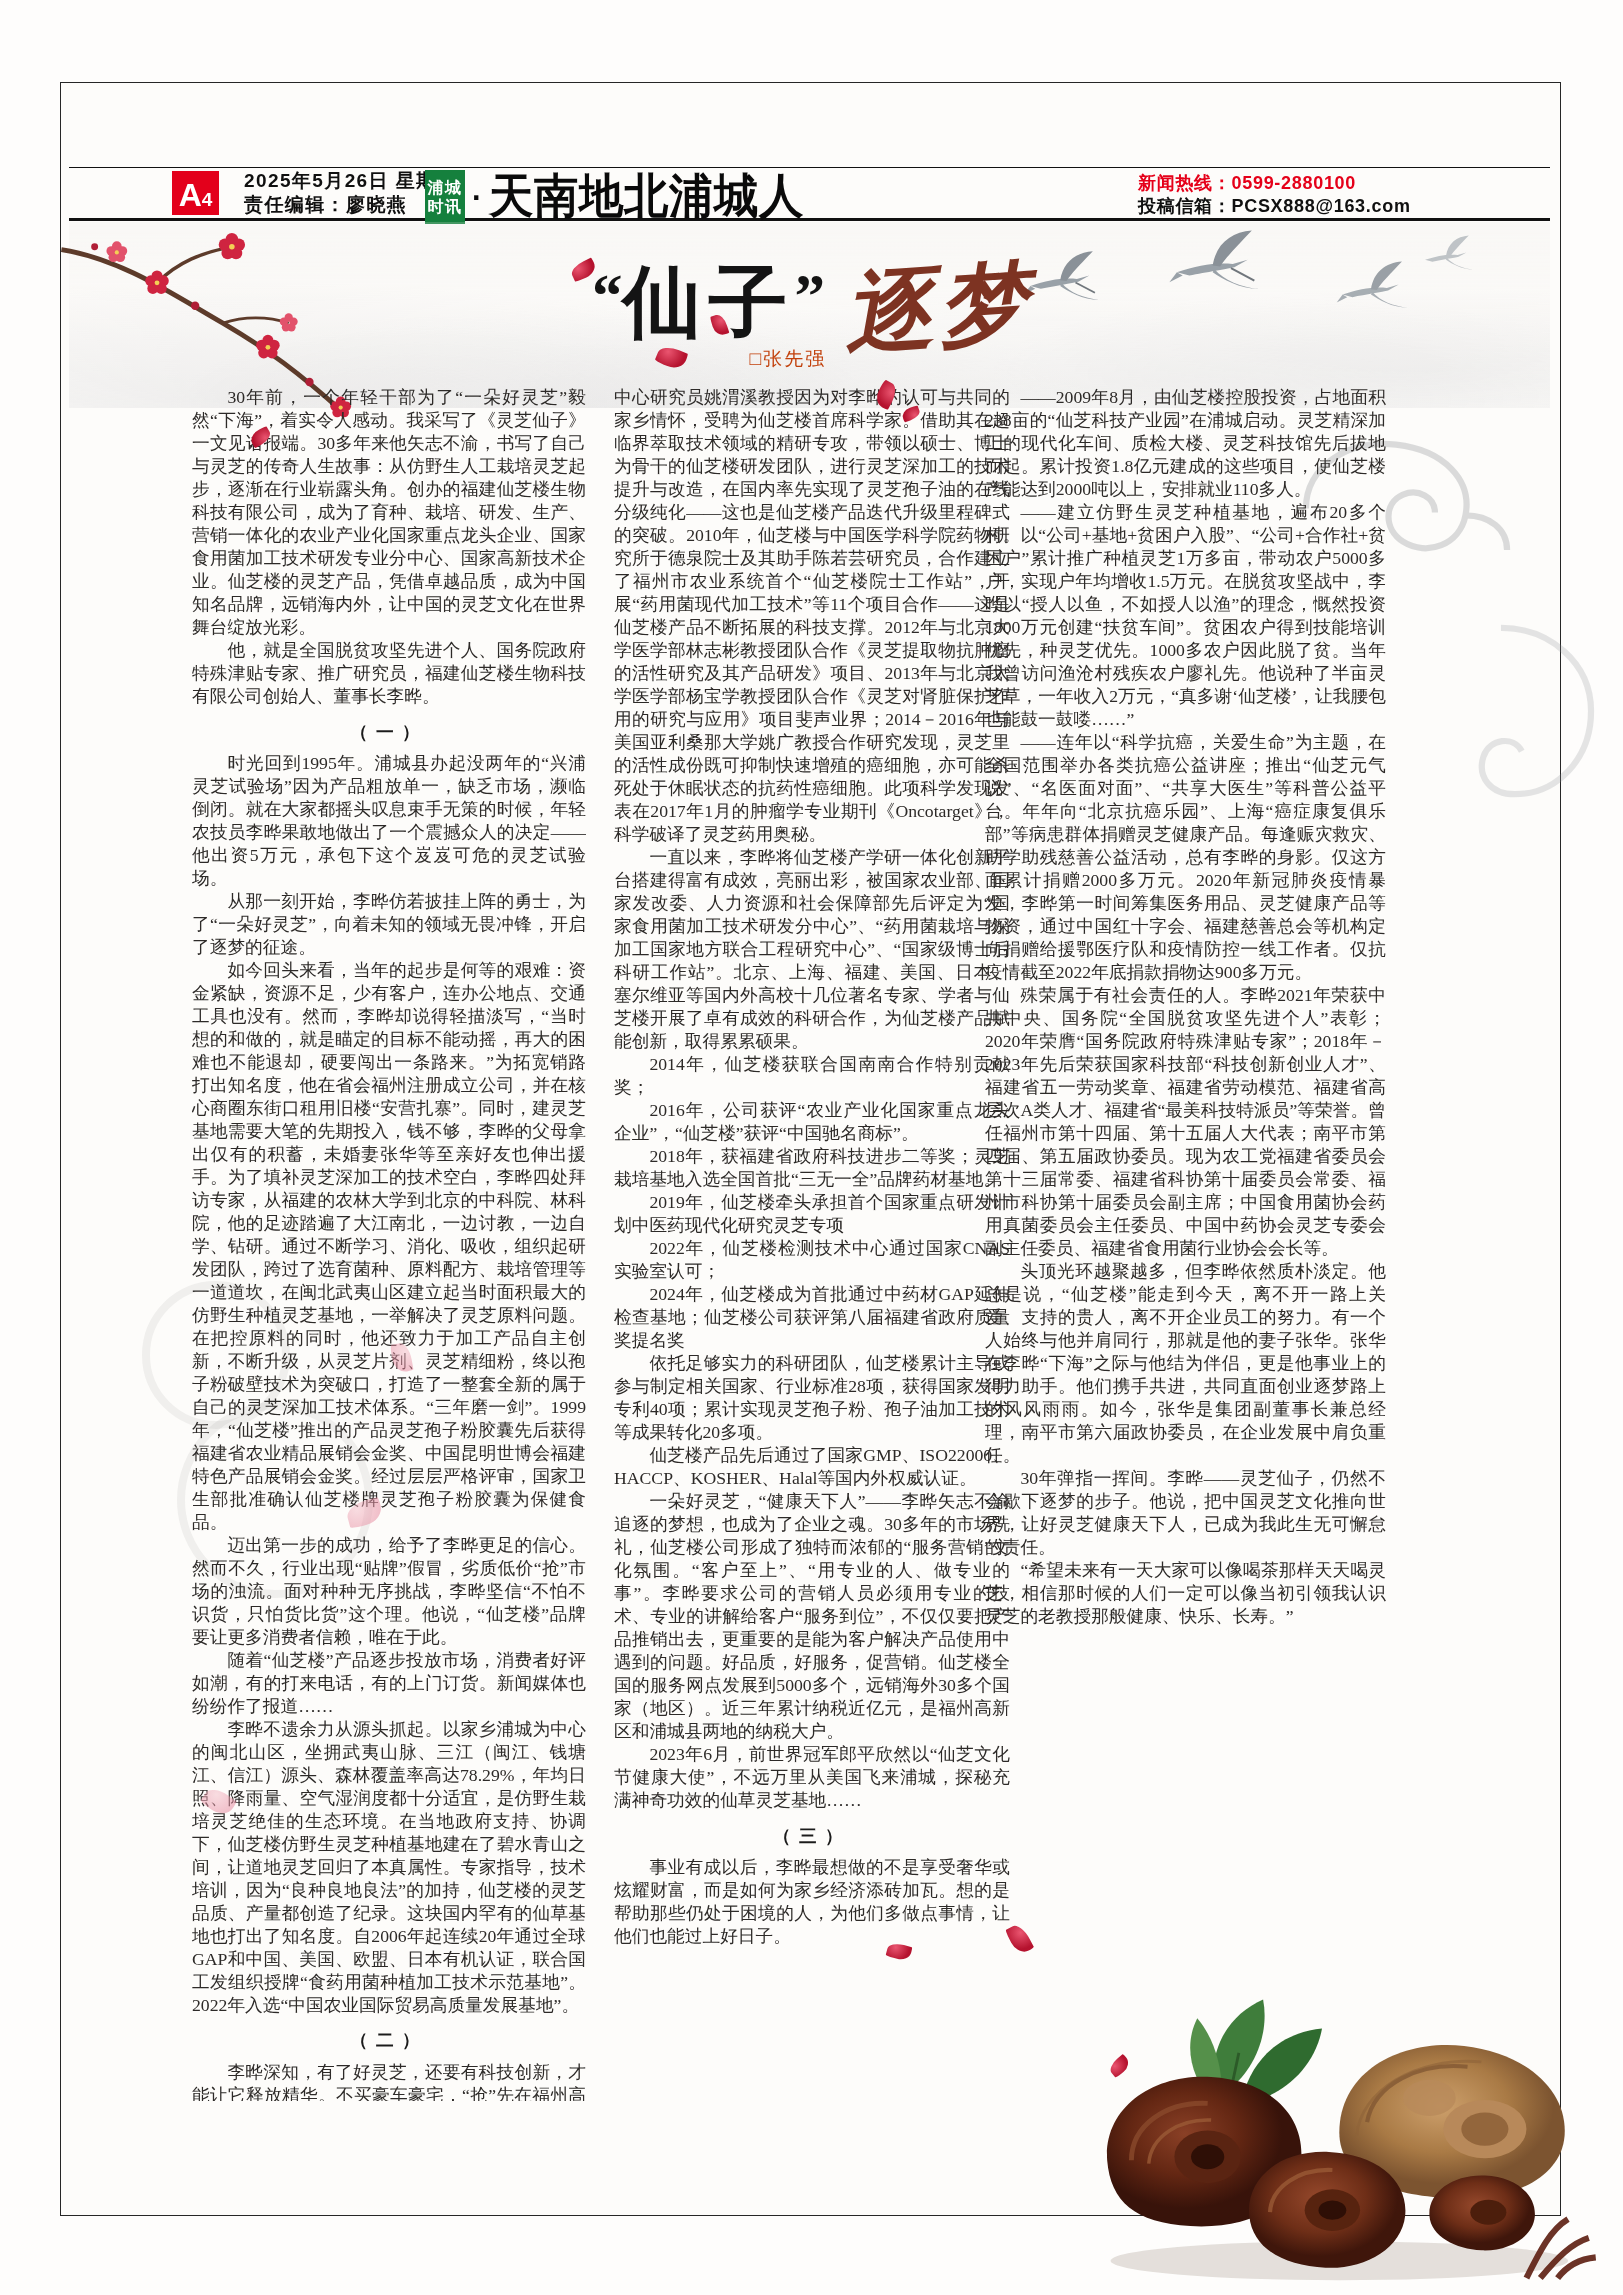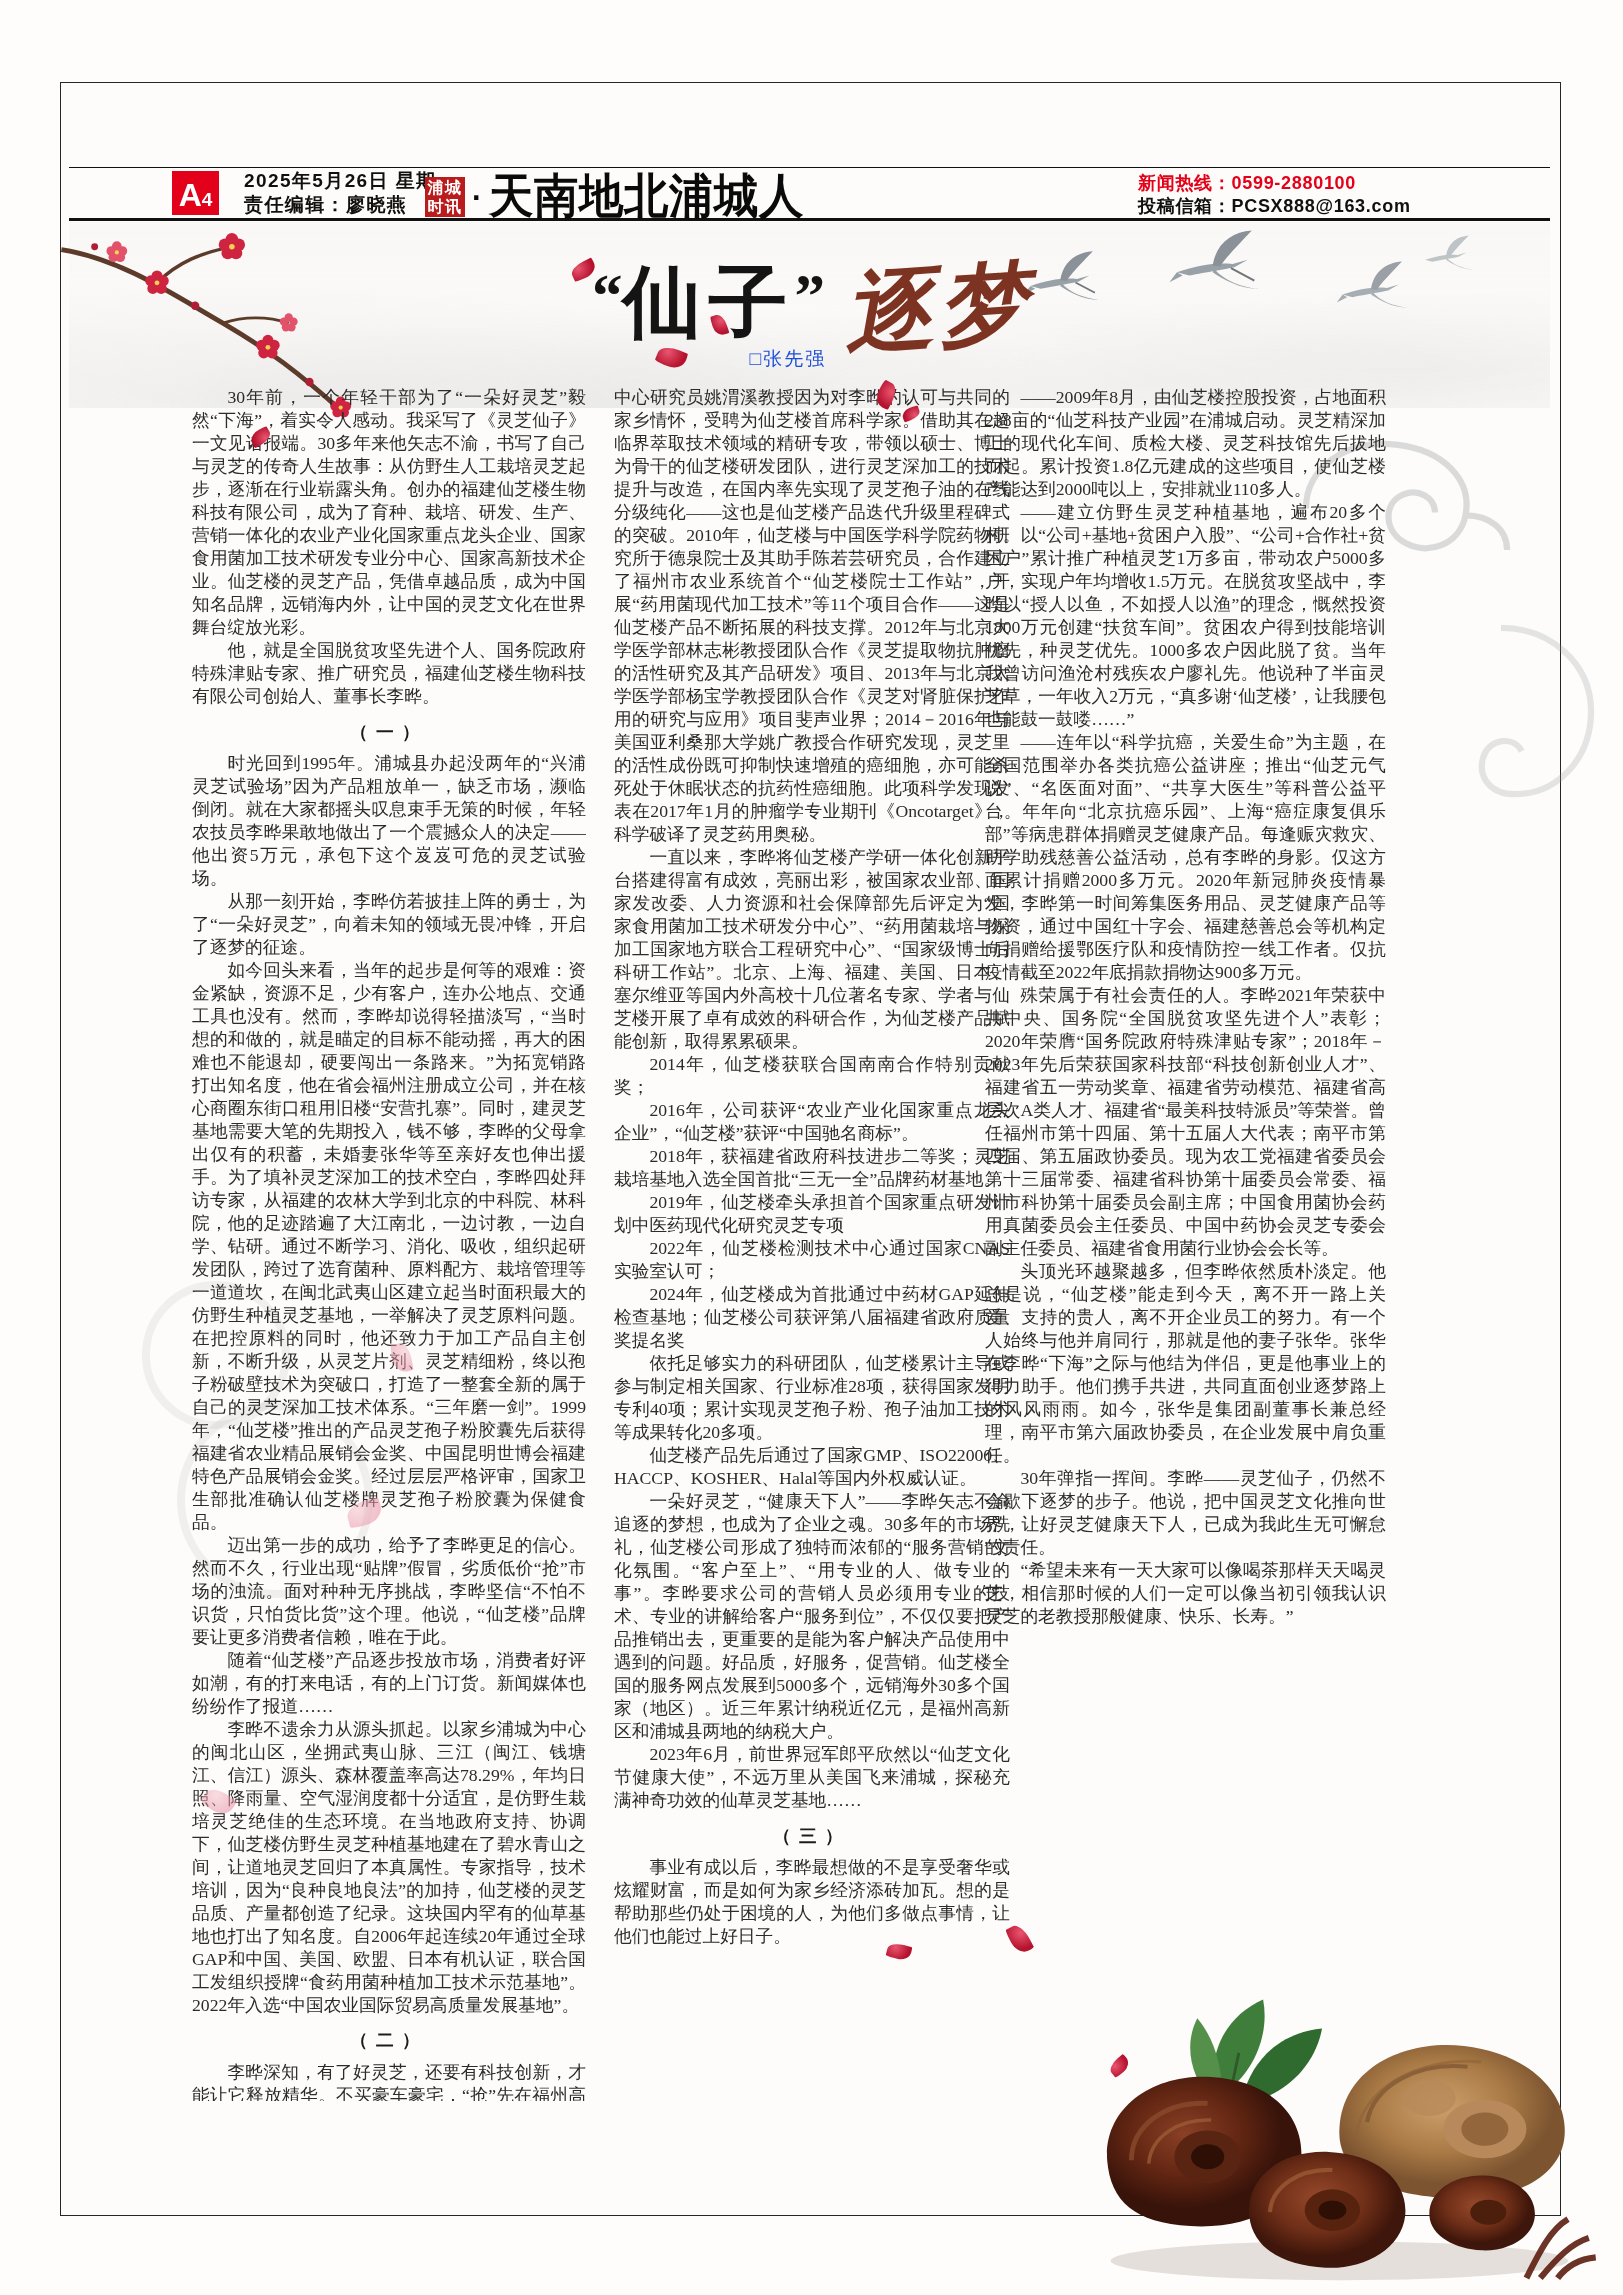--- a/index.html
+++ b/index.html
@@ -12,21 +12,21 @@
   .rule{left:69px;width:1481px;background:#111;}
   .rule-top{top:167px;height:1.4px;}
   .rule-bot{top:218px;height:2.8px;}
   .a4box{left:172px;top:171px;width:47px;height:44px;background:#e3001b;color:#fff;
          display:flex;align-items:flex-end;justify-content:center;font-family:"Liberation Sans",sans-serif;}
   .a4box .L{font-size:32px;font-weight:900;line-height:40px;}
   .a4box .N{font-size:19px;font-weight:900;line-height:30.5px;}
   .dateblock{left:244px;top:169px;font-family:"Liberation Sans",sans-serif;font-size:19px;
              line-height:24px;color:#101010;font-weight:600;letter-spacing:1.4px;}
   .masthead{left:425px;top:168px;display:flex;align-items:center;gap:7px;}
-  .mh-box{width:40px;height:40px;background:#b91c1c;color:#fff;display:flex;flex-direction:column;
+  .mh-box{width:40px;height:54px;background:#15803d;color:#fff;display:flex;flex-direction:column;
           align-items:center;justify-content:center;font-family:"Liberation Sans",sans-serif;
           font-size:16px;font-weight:700;line-height:19px;letter-spacing:1.4px;}
   .mh-dot{font-size:30.5px;font-weight:900;color:#0a0a0a;font-family:"Liberation Sans",sans-serif;}
   .mh-title{font-family:"Liberation Sans",sans-serif;font-size:43px;font-weight:900;color:#0a0a0a;
             letter-spacing:0.7px;transform:scale(1.03,1.1);transform-origin:left center;white-space:nowrap;}
   .hotline{left:1138px;top:172px;width:285px;font-family:"Liberation Sans",sans-serif;
            font-size:18px;font-weight:700;line-height:23px;letter-spacing:0.7px;}
   .hotline .l1{color:#e50019;}
   .hotline .l2{color:#101010;}
   
@@ -36,21 +36,21 @@
       radial-gradient(45% 80% at 38% 100%, rgba(130,132,140,.18), rgba(130,132,140,0) 70%),
       radial-gradient(55% 70% at 70% 90%, rgba(140,142,150,.16), rgba(140,142,150,0) 75%),
       radial-gradient(40% 60% at 92% 80%, rgba(120,122,130,.14), rgba(120,122,130,0) 75%),
       linear-gradient(180deg, rgba(235,233,230,.4), rgba(235,233,230,0));}
   
   .titleband{left:0;top:254px;width:1624px;text-align:center;white-space:nowrap;}
   .t-q{font-size:61px;font-weight:900;color:#141414;vertical-align:top;line-height:83px;}
   .t-main{font-size:79px;font-weight:900;color:#141414;letter-spacing:7px;line-height:90px;}
   .t-script{display:inline-block;font-size:89px;font-weight:700;color:#7d3322;font-style:italic;
             letter-spacing:5.6px;transform:rotate(-4deg) translateY(9.7px);margin-left:18px;line-height:90px;}
-  .byline{left:0;top:346px;width:1576px;text-align:center;font-size:19px;color:#1d4ed8;letter-spacing:2.1px;}
+  .byline{left:0;top:346px;width:1576px;text-align:center;font-size:19px;color:#c2410c;letter-spacing:2.1px;}
   
   .col{top:386px;font-size:17.7px;line-height:23px;color:#2d2a28;text-align:justify;}
   .col1{left:192px;width:394px;height:1715px;overflow:hidden;}
   .col2{left:614px;width:396px;height:1708px;overflow:hidden;}
   .col3{left:985px;width:401px;height:1617px;overflow:hidden;}
   .para{text-indent:2em;margin:0;}
   .noind{text-indent:0;}
   .sec-head{text-align:center;font-weight:700;letter-spacing:8.3px;text-indent:0;margin:12.5px 0 8.3px;color:#1b1b1b;}
   
   .petal{position:absolute;background:radial-gradient(circle at 32% 28%, #ea5570, #b5122e 70%);

